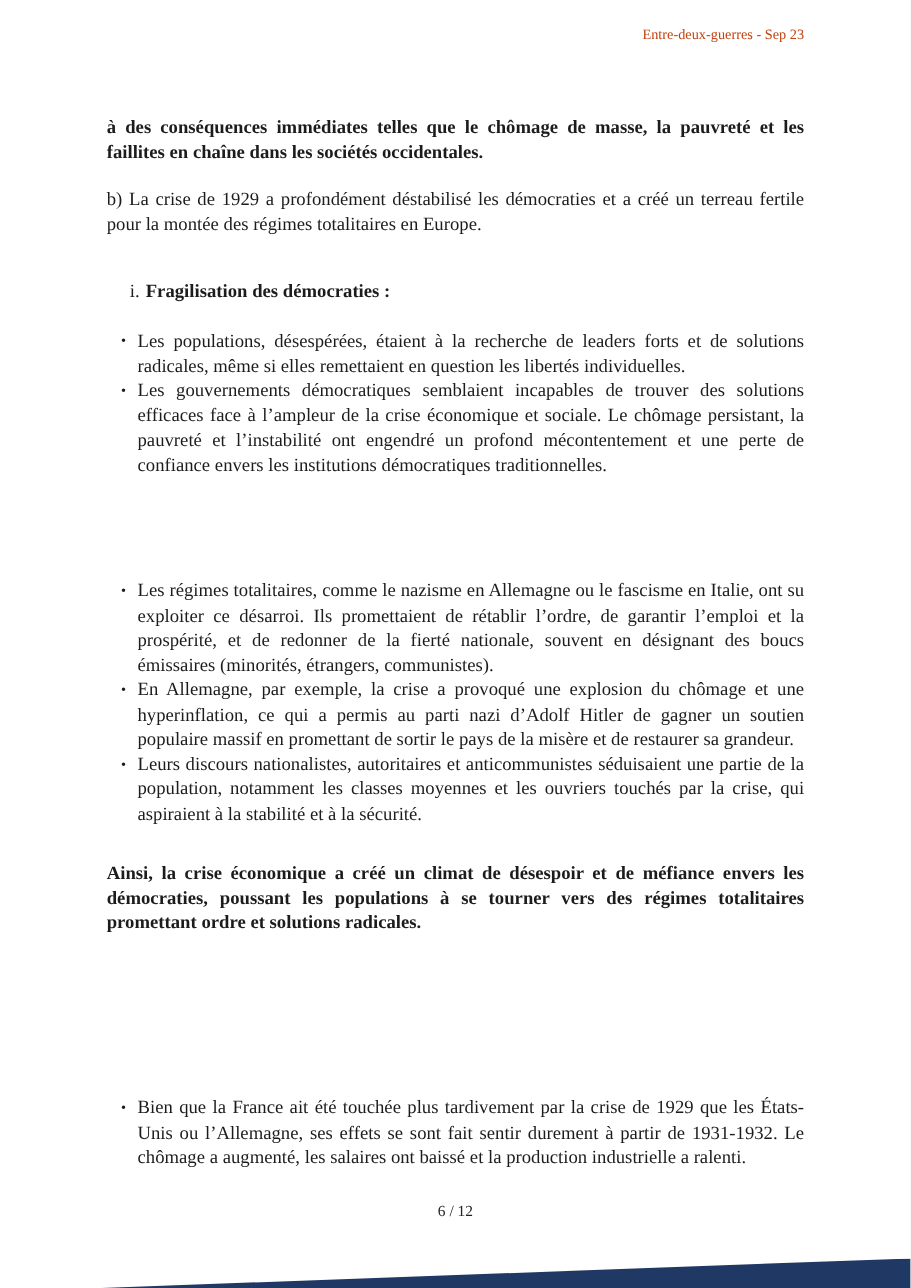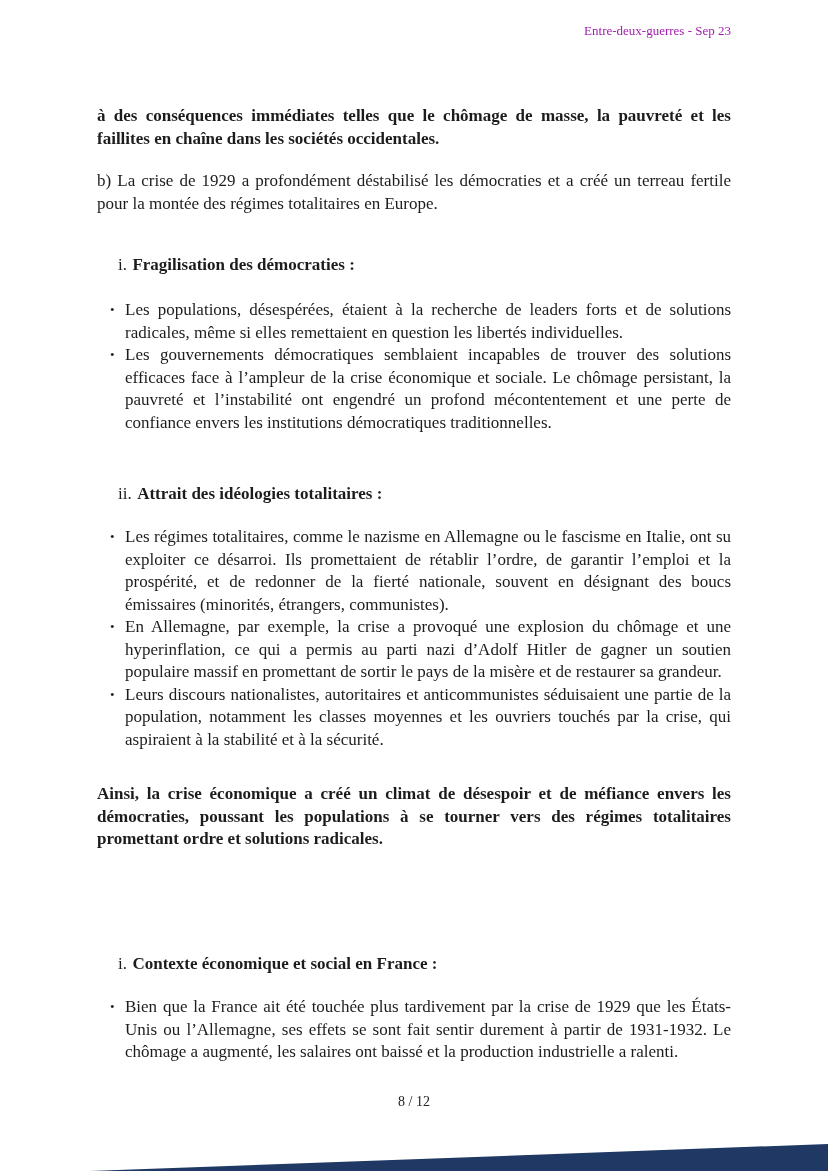--- a/index.html
+++ b/index.html
@@ -11,21 +11,21 @@
     background: #ffffff;
     font-family: "Liberation Serif", "DejaVu Serif", serif;
     color: #1c1c1c;
     overflow: hidden;
   }
   .doc-header {
     position: absolute;
     top: 23px;
     right: 97px;
     font-size: 13px;
-    color: #a21caf;
+    color: #c2410c;
   }
   .block {
     position: absolute;
     left: 97px;
     width: 634px;
     font-size: 17px;
     line-height: 22.5px;
     text-align: justify;
     hyphens: auto;
     -webkit-hyphens: auto;
@@ -95,38 +95,32 @@
 
   <div class="block section-heading h-frag">
     <span class="numeral">i.</span><span class="title">Fragilisation des démocraties :</span>
   </div>
 
   <ul class="block bullets ul-frag">
     <li>Les populations, désespérées, étaient à la recherche de leaders forts et de solutions radicales, même si elles remettaient en question les libertés individuelles.</li>
     <li>Les gouvernements démocratiques semblaient incapables de trouver des solutions efficaces face à l’ampleur de la crise économique et sociale. Le chômage persistant, la pauvreté et l’instabilité ont engendré un profond mécontentement et une perte de confiance envers les institutions démocratiques traditionnelles.</li>
   </ul>
 
-  <div class="block section-heading h-attr">
-    <span class="numeral">ii.</span><span class="title">Attrait des idéologies totalitaires :</span>
-  </div>
 
   <ul class="block bullets ul-attr">
     <li>Les régimes totalitaires, comme le nazisme en Allemagne ou le fascisme en Italie, ont su exploiter ce désarroi. Ils promettaient de rétablir l’ordre, de garantir l’emploi et la prospérité, et de redonner de la fierté nationale, souvent en désignant des boucs émissaires (minorités, étrangers, communistes).</li>
     <li>En Allemagne, par exemple, la crise a provoqué une explosion du chômage et une hyperinflation, ce qui a permis au parti nazi d’Adolf Hitler de gagner un soutien populaire massif en promettant de sortir le pays de la misère et de restaurer sa grandeur.</li>
     <li>Leurs discours nationalistes, autoritaires et anticommunistes séduisaient une partie de la population, notamment les classes moyennes et les ouvriers touchés par la crise, qui aspiraient à la stabilité et à la sécurité.</li>
   </ul>
 
   <p class="block bold p-ainsi">Ainsi, la crise économique a créé un climat de désespoir et de méfiance envers les démocraties, poussant les populations à se tourner vers des régimes totalitaires promettant ordre et solutions radicales.</p>
 
 
-  <div class="block section-heading h-ctx">
-    <span class="numeral">i.</span><span class="title">Contexte économique et social en France :</span>
-  </div>
 
   <ul class="block bullets ul-ctx">
     <li>Bien que la France ait été touchée plus tardivement par la crise de 1929 que les États-Unis ou l’Allemagne, ses effets se sont fait sentir durement à partir de 1931-1932. Le chômage a augmenté, les salaires ont baissé et la production industrielle a ralenti.</li>
   </ul>
 
-  <div class="doc-footer">8 / 12</div>
+  <div class="doc-footer">6 / 12</div>
 
   <div class="corner-decoration" style="background: rgb(31, 56, 100);"></div>
 
 </div>
 
 </body></html>

